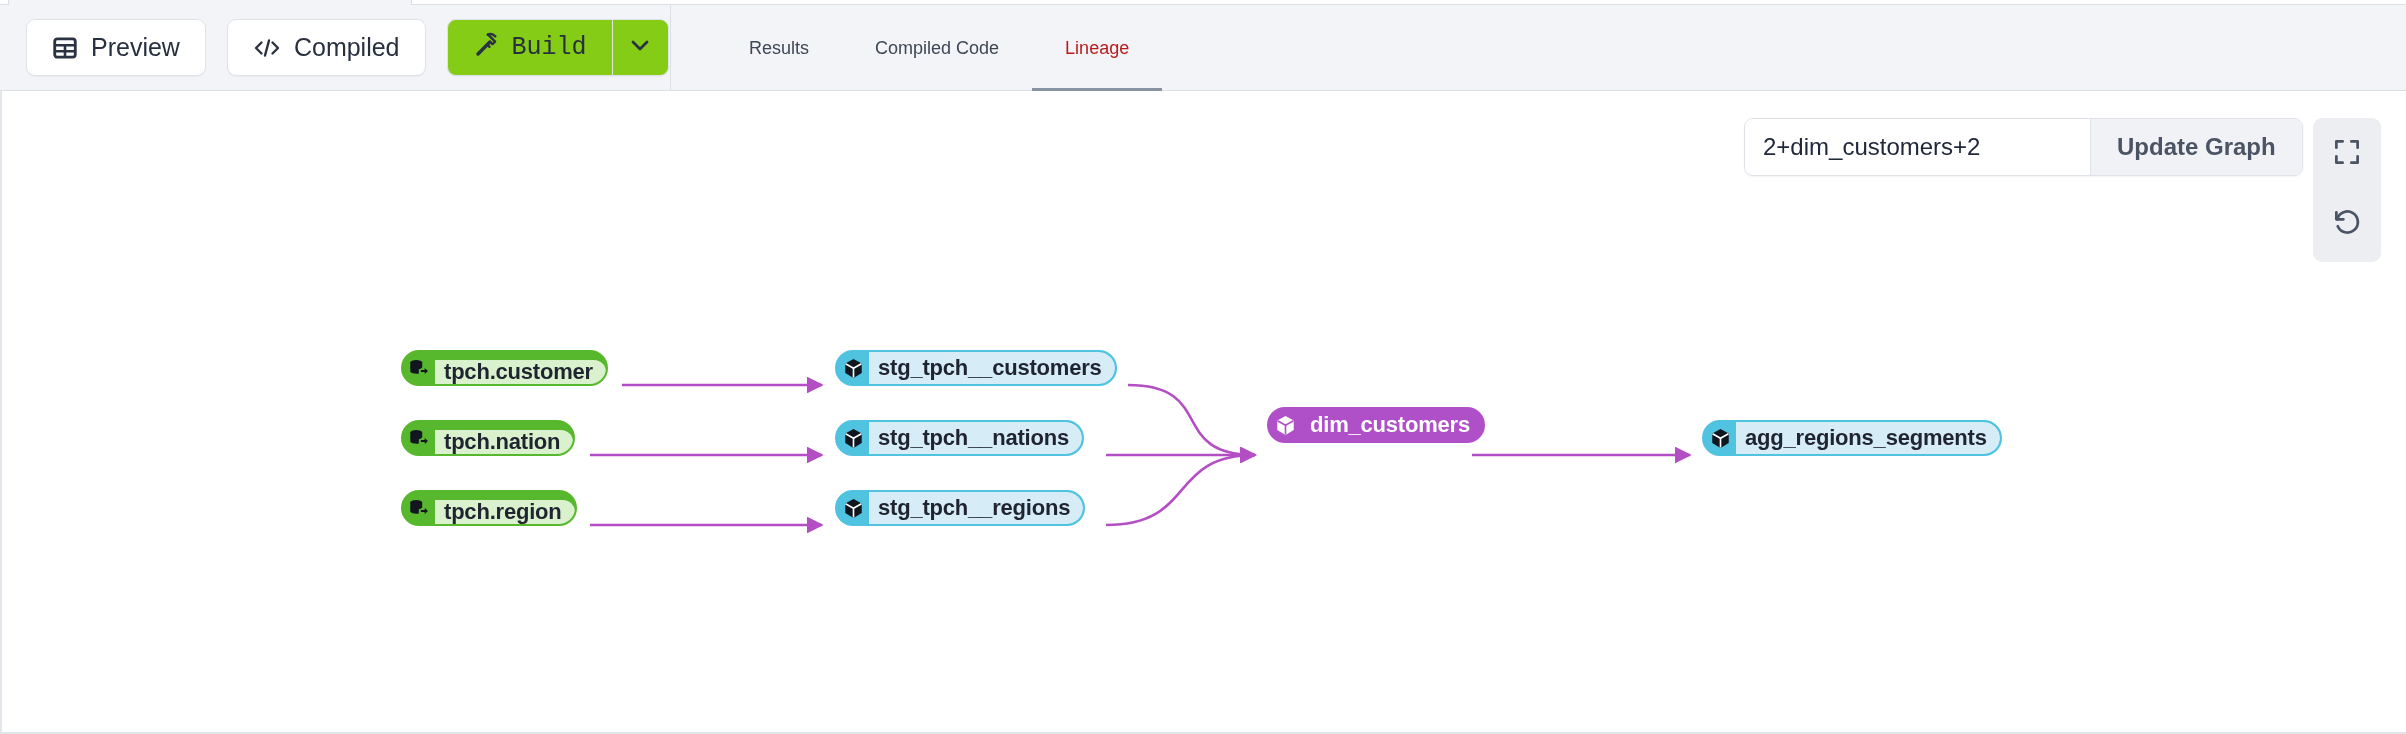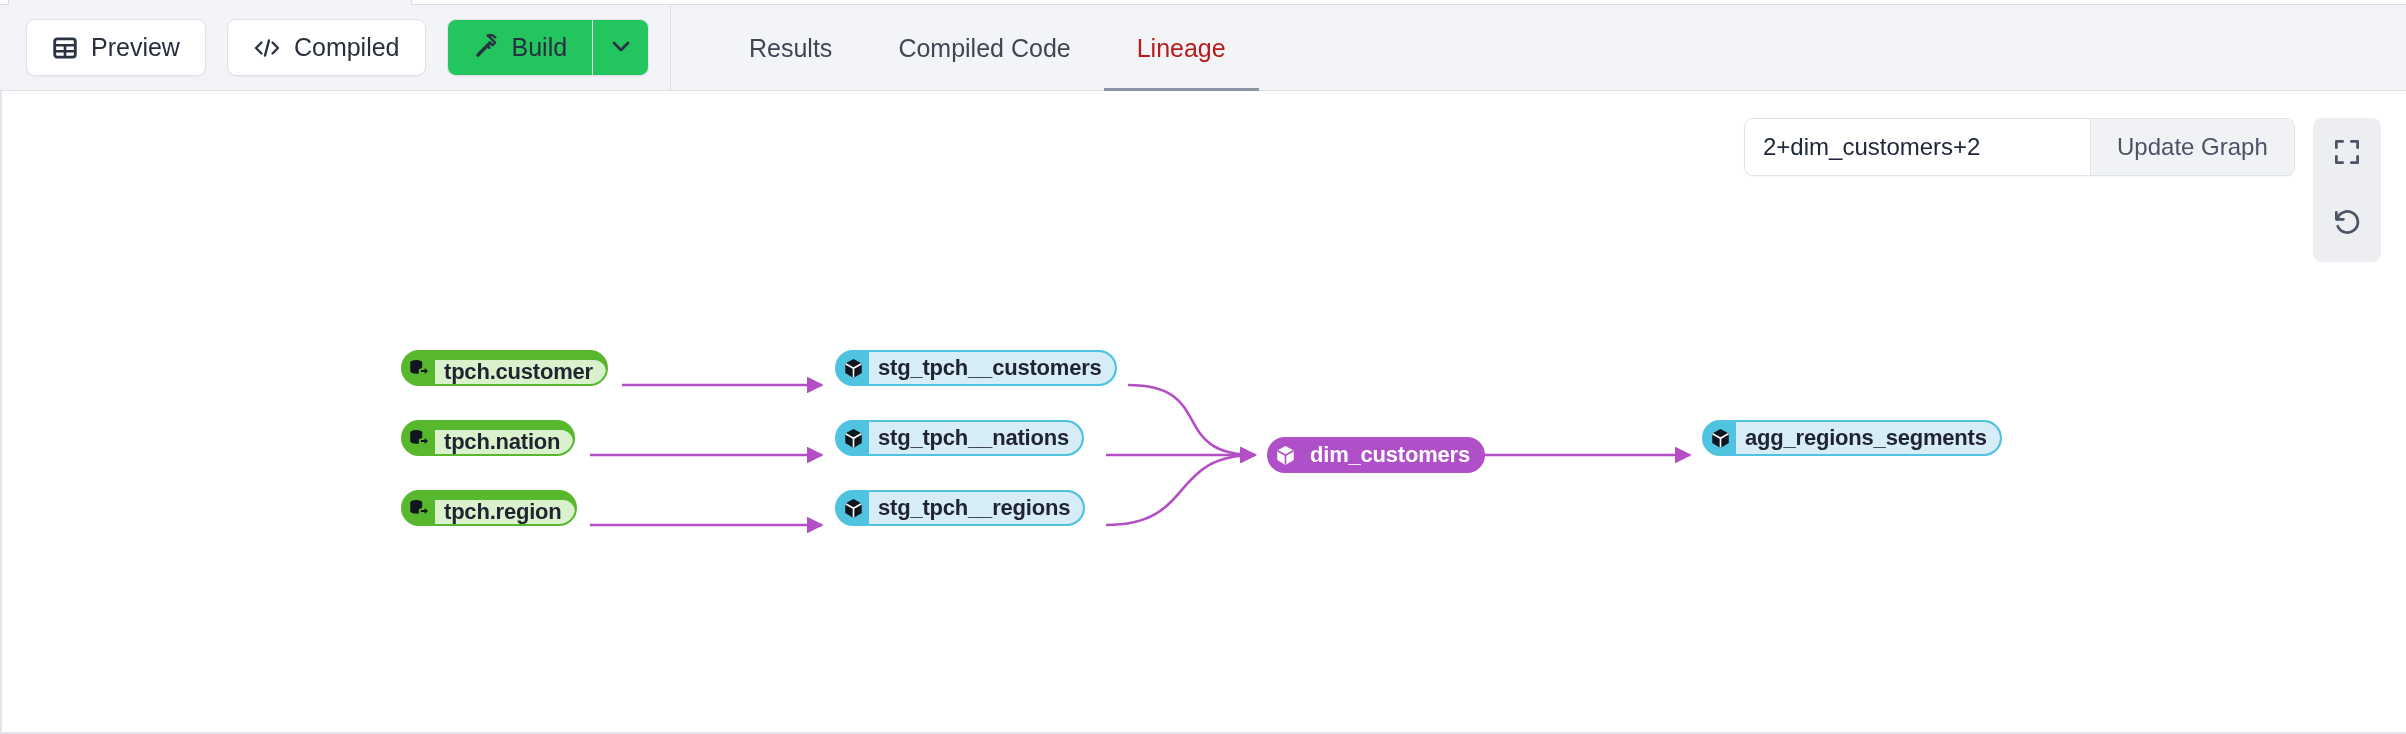--- a/index.html
+++ b/index.html
@@ -65,25 +65,26 @@
     font-size: 25px;
     line-height: 1;
     white-space: nowrap;
     box-shadow: 0 1px 1px rgba(20,25,40,0.04);
     cursor: pointer;
   }
   .btn .ico { display: inline-flex; align-items: center; }
   .btn-split {
     display: inline-flex;
     align-items: stretch;
-    background: #22c55e;
+    background: #84cc16;
     border: 1px solid #dfe2e8;
     border-radius: 9px;
     box-shadow: 0 1px 1px rgba(20,25,40,0.04);
     overflow: hidden;
+    font-family: Liberation Mono, monospace;
   }
   .btn-split .seg-main {
     display: inline-flex;
     align-items: center;
     gap: 13px;
     height: 55px;
     padding: 0 25px;
     color: #28303f;
     font-size: 25px;
     white-space: nowrap;
@@ -115,21 +116,21 @@
     display: flex;
     align-items: flex-start;
     gap: 0;
   }
   .tab {
     position: relative;
     height: 86px;
     padding: 0 33px;
     display: flex;
     align-items: center;
-    font-size: 25px;
+    font-size: 18px;
     color: #3e4757;
     white-space: nowrap;
     cursor: pointer;
   }
   .tab.active { color: #b91c1c; justify-content: center; }
   .tab.active::after {
     content: "";
     position: absolute;
     left: 0; right: 0; bottom: 0;
     height: 3px;
@@ -176,20 +177,21 @@
     display: inline-flex;
     align-items: center;
     justify-content: center;
     padding: 18px 26px;
     background: #f1f2f5;
     border-left: 1px solid #e0e3e9;
     color: #4b5465;
     font-size: 24px;
     white-space: nowrap;
     cursor: pointer;
+    font-weight: bold;
   }
 
   
   .ctrl-stack {
     position: absolute;
     left: 2311px; top: 27px;
     width: 68px;
     background: #eceef2;
     border-radius: 9px;
     display: flex;
@@ -429,21 +431,21 @@
       <span class="nico">
         <svg width="23" height="23" viewBox="0 0 24 24" fill="none">
           <path d="M12 2.2l8.6 4.7v9.9L12 21.8 3.4 16.8V6.9z" fill="#0f1620"></path>
           <path d="M3.7 7.0L12 11.7l8.3-4.7" stroke="#ffffff" stroke-width="1.7" fill="none"></path>
           <path d="M12 11.7v9.8" stroke="#ffffff" stroke-width="1.7"></path>
         </svg>
       </span>
       <span class="nlabel">stg_tpch__regions</span>
     </div>
 
-    <div class="node selected" style="left:1265px; top:346px;">
+    <div class="node selected" style="left:1265px; top:316px;">
       <span class="nico">
         <svg width="23" height="23" viewBox="0 0 24 24" fill="none">
           <path d="M12 2.2l8.6 4.7v9.9L12 21.8 3.4 16.8V6.9z" fill="#ffffff"></path>
           <path d="M3.7 7.0L12 11.7l8.3-4.7" stroke="#b050c8" stroke-width="1.7" fill="none"></path>
           <path d="M12 11.7v9.8" stroke="#b050c8" stroke-width="1.7"></path>
         </svg>
       </span>
       <span class="nlabel">dim_customers</span>
     </div>
 

